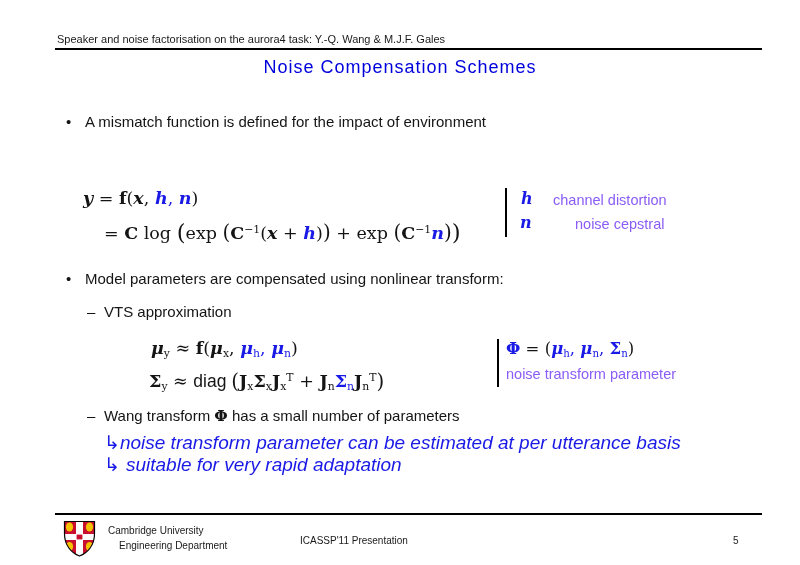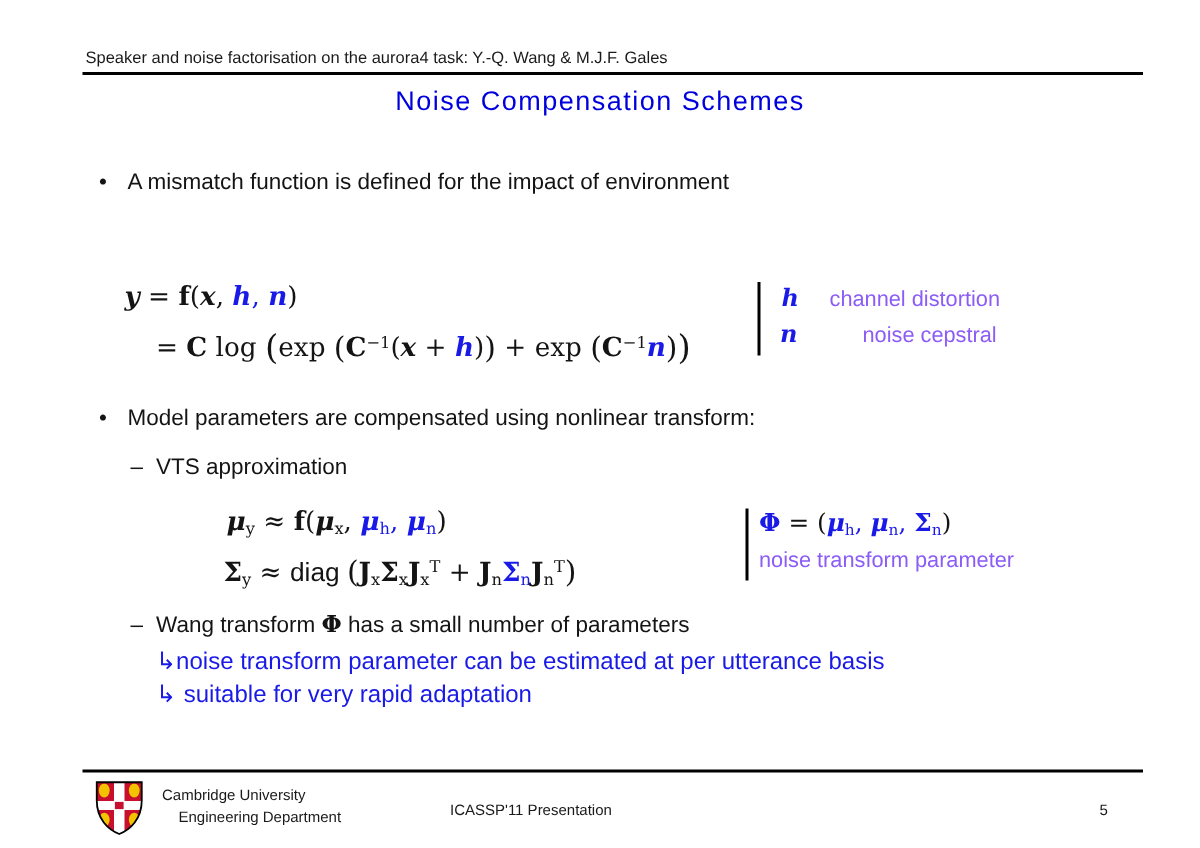--- a/index.html
+++ b/index.html
@@ -29,21 +29,21 @@
   .sup{font-family:"DejaVu Serif",serif;font-style:normal;font-weight:normal;
        font-size:0.62em;vertical-align:0.55em;}
   .bg1{font-size:1.3em;vertical-align:-0.06em;}
   .bg2{font-size:1.14em;vertical-align:-0.04em;}
   .blue{color:var(--accent-blue);}
   .m15{font-size:15.5px;}
   .vbar{position:absolute;width:1.5px;background:#000;}
   .legend-sym{font-family:"DejaVu Serif",serif;font-style:italic;font-weight:bold;
               font-size:16px;color:var(--accent-blue);}
   .legend-lbl{font-size:14.5px;color:#8b5cf6;}
-  .bluetxt{font-size:16px;color:var(--accent-blue);}
+  .bluetxt{font-size:19px;color:var(--accent-blue);font-style:italic;}
   .arrow{font-family:"DejaVu Sans",sans-serif;}
   .ftr{font-size:10px;color:#1a1a1a;text-align:right;}
 </style>
 </head>
 <body>
 
 <div class="slide">
 
   <div class="abs hdr" style="left:57px;top:33px;">Speaker and noise factorisation on the aurora4 task: Y.-Q. Wang &amp; M.J.F. Gales</div>
   <div class="rule" style="left:55px;top:48px;width:707px;"></div>

